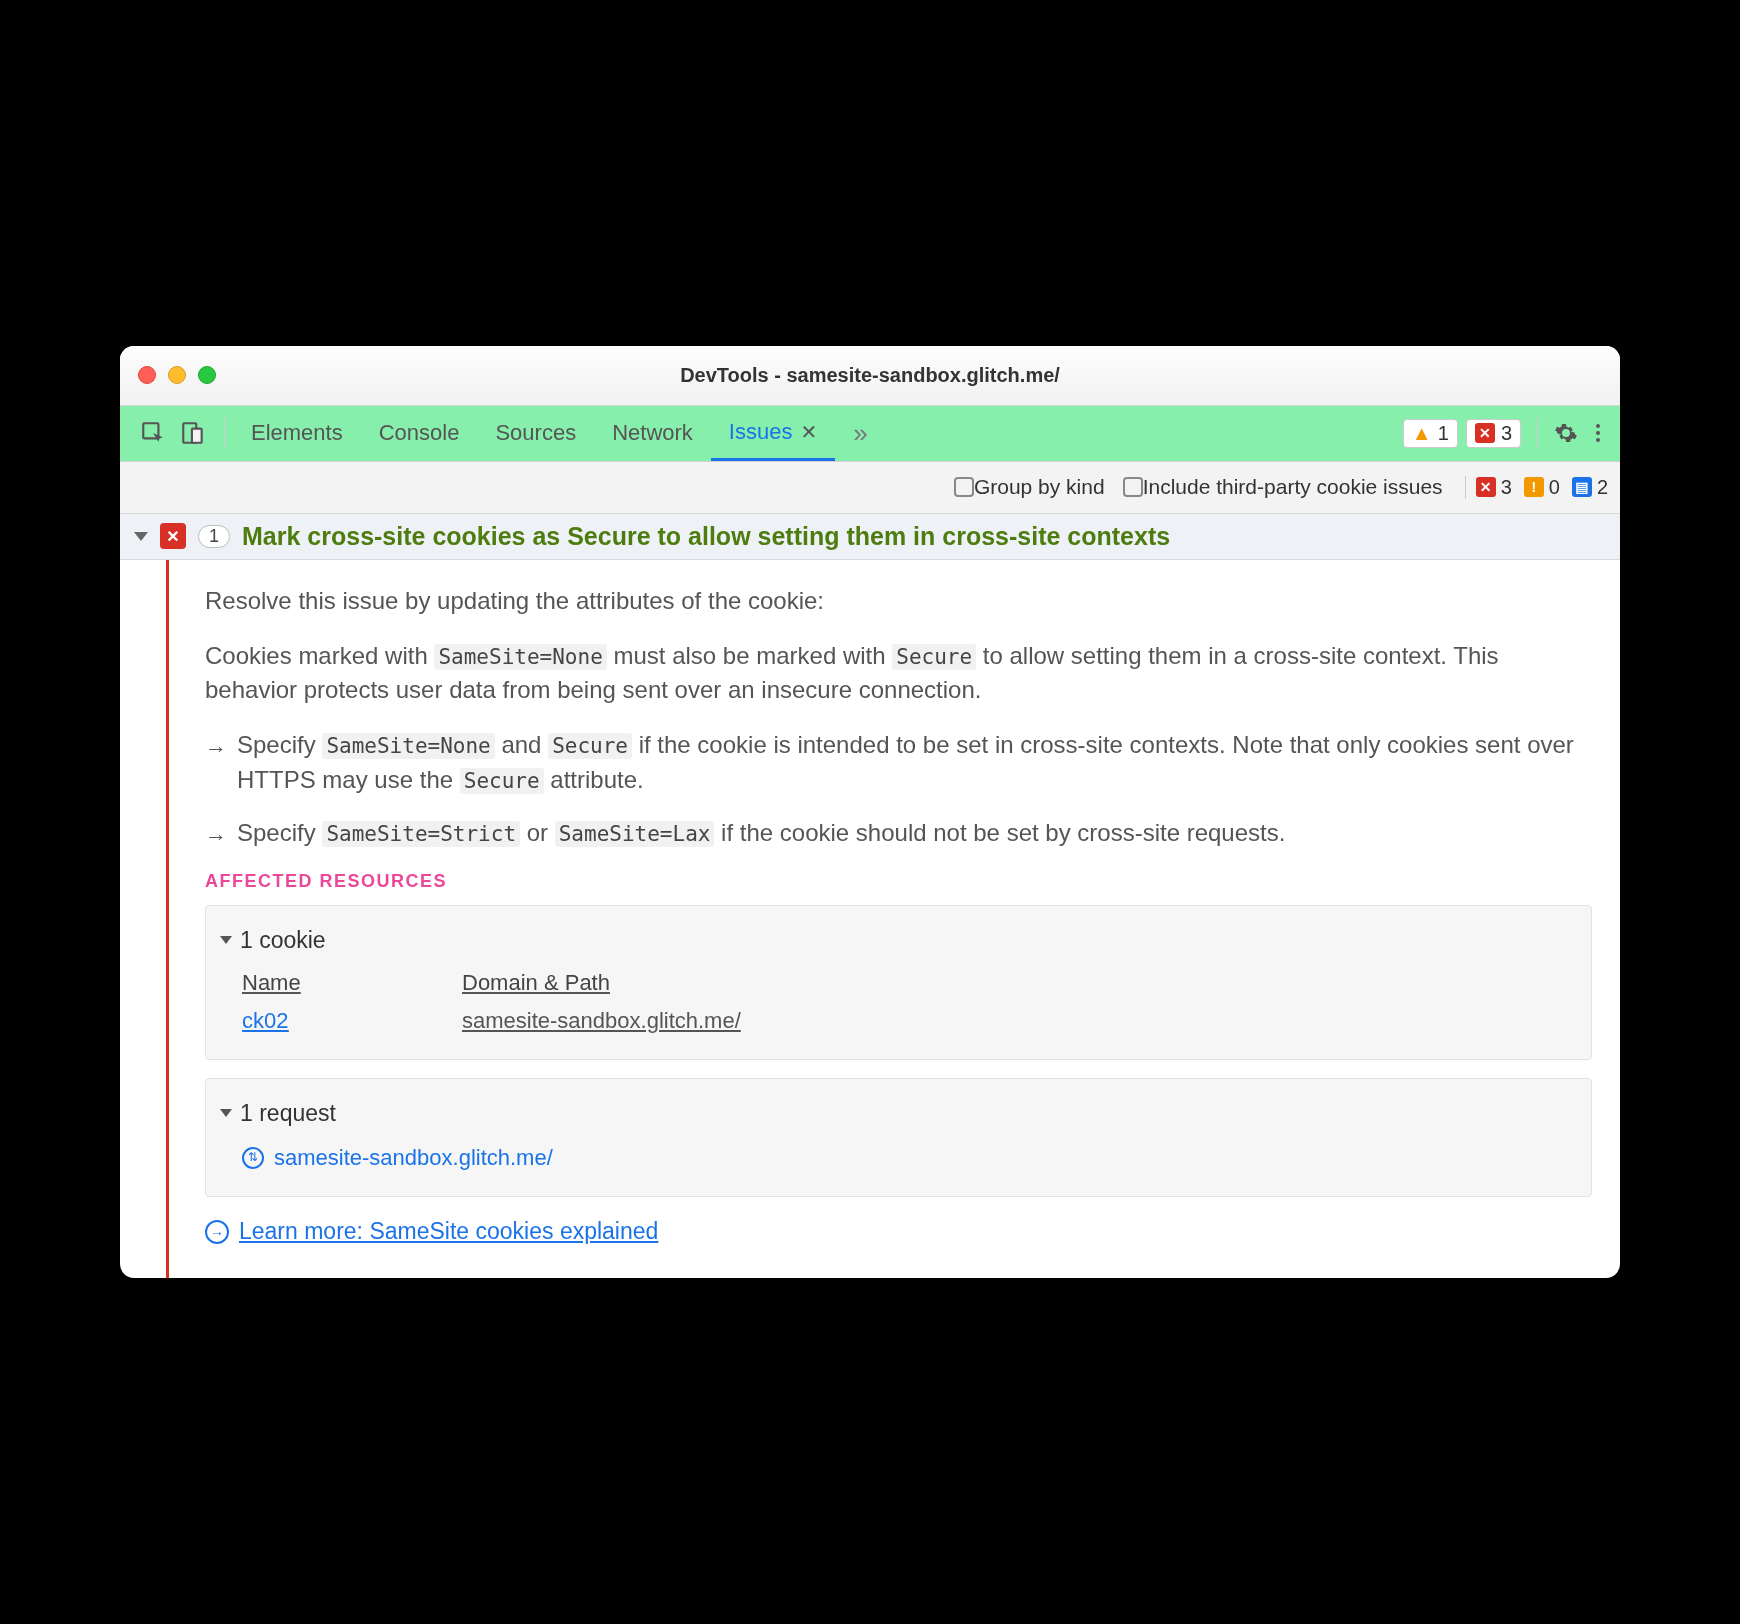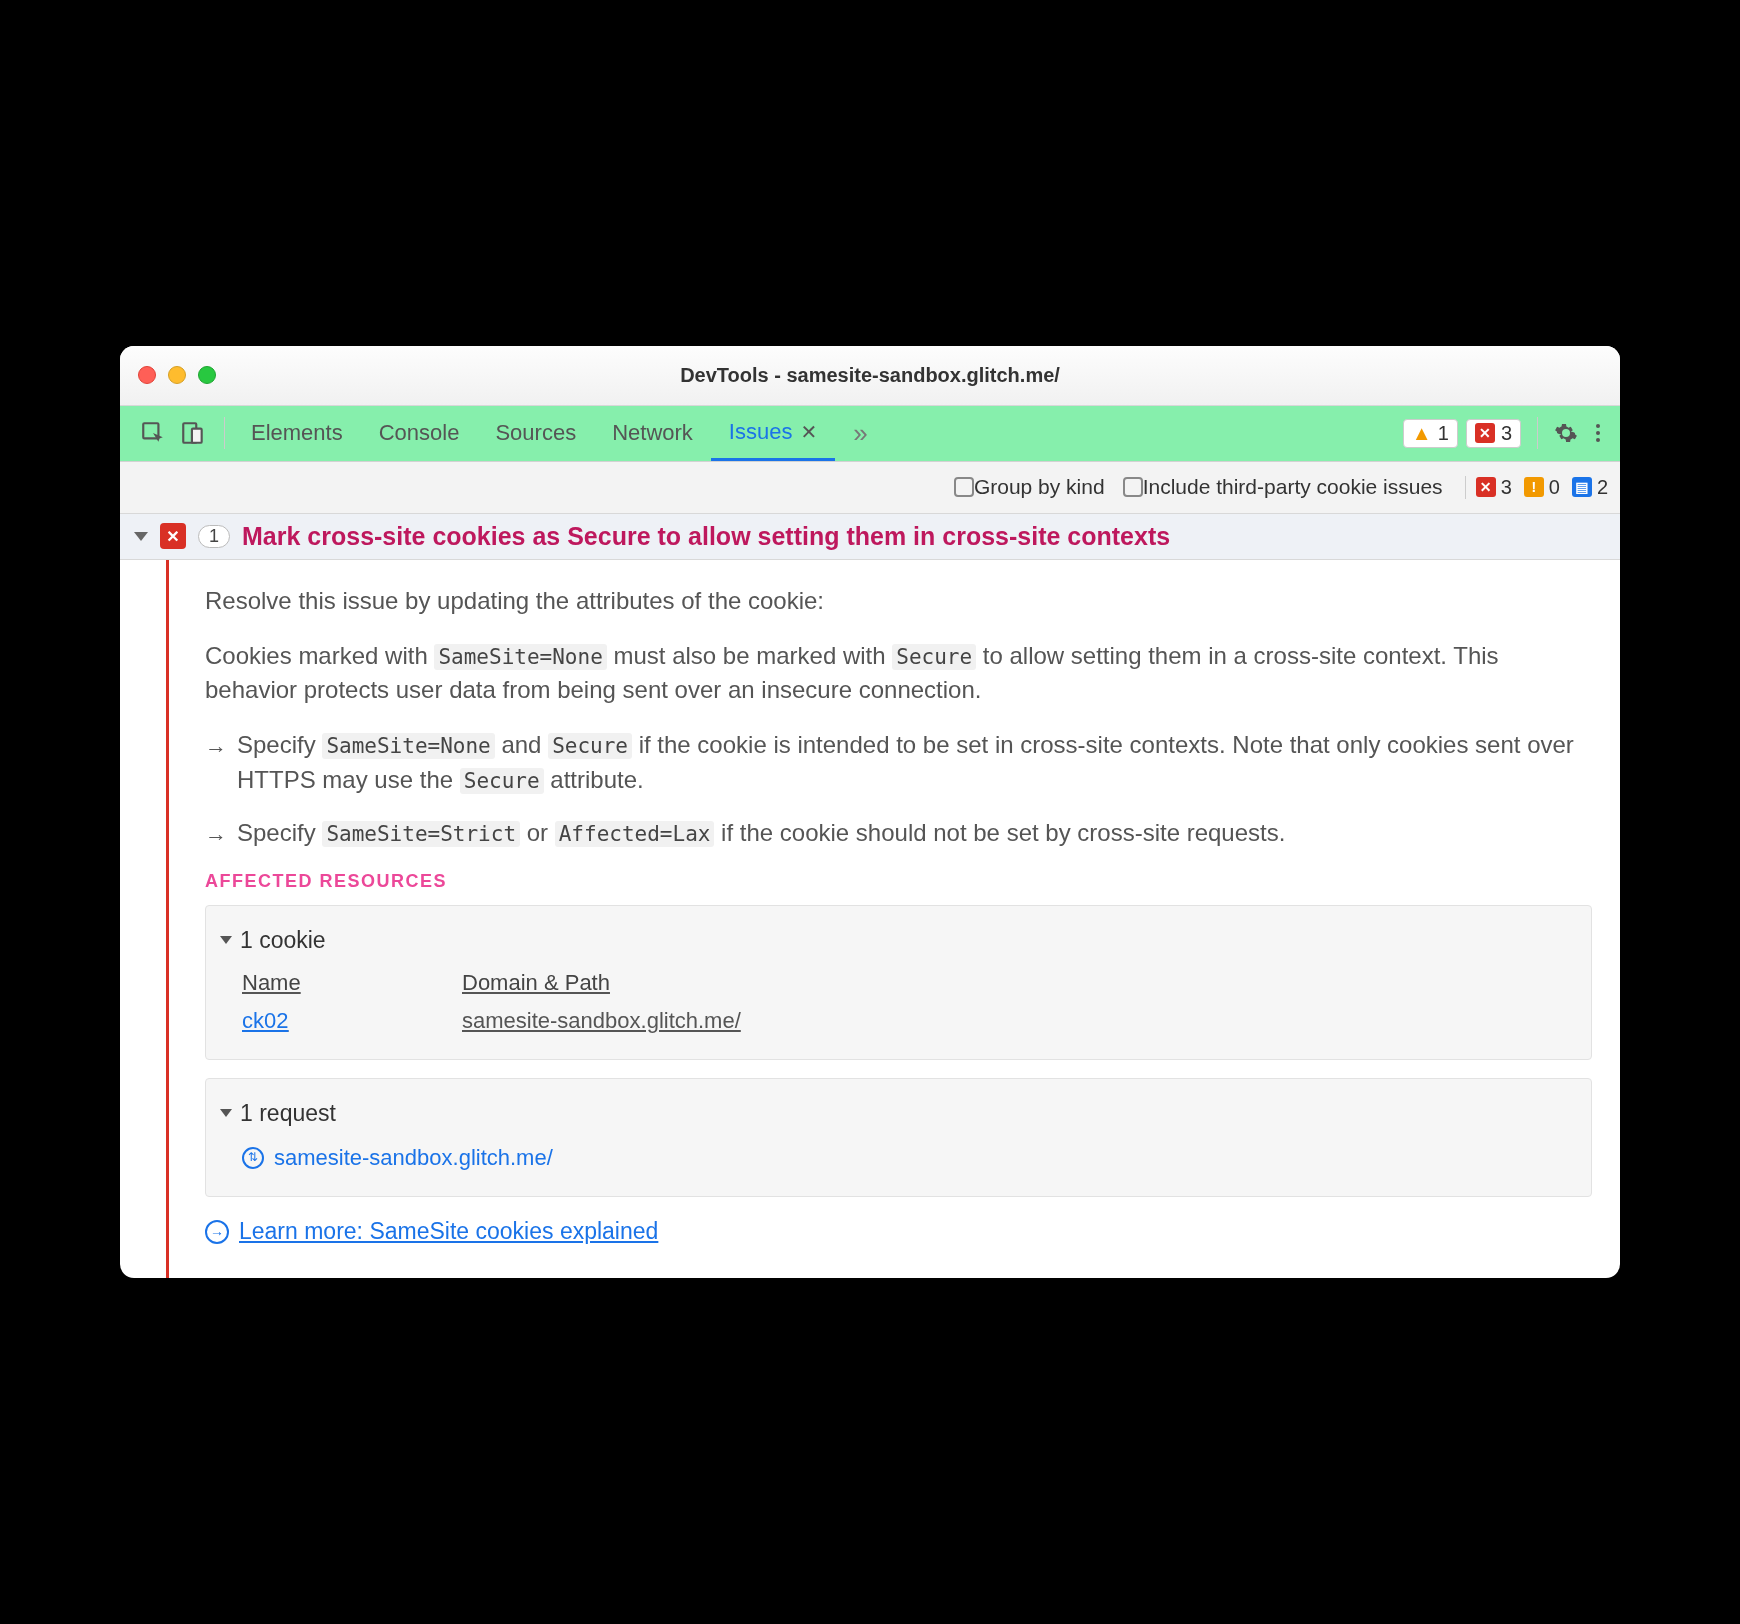--- a/index.html
+++ b/index.html
@@ -83,21 +83,21 @@
   .issue-header {
     background:#eef1f6;
     border-bottom:1px solid #d8d8d8;
     display:flex; align-items:center;
     padding: 8px 14px;
     gap:12px;
   }
   .caret { width:0;height:0;border-left:7px solid transparent;border-right:7px solid transparent;border-top:9px solid #666;}
   .issue-header .err-icon { width:26px; height:26px; background:#d93025; border-radius:4px; display:flex; align-items:center; justify-content:center; color:#fff; font-weight:700; font-size:16px;}
   .count-badge { border:1px solid #bbb; border-radius:12px; padding:0 10px; font-size:18px; color:#444; background:#fff;}
-  .issue-title { font-size:25px; font-weight:700; color:#be185d; }
+  .issue-title { font-size:25px; font-weight:700; color:#4d7c0f; }
 
   .issue-body {
     display:flex;
     border-left: none;
   }
   .vline { width:3px; background:#d93025; margin-left:46px; }
   .content { flex:1; padding: 24px 28px 30px 36px; font-size:24px; color:#555; line-height:1.45; }
   .content p { margin-bottom:20px; }
   code.inline {
     font-family: Menlo, Consolas, monospace;
@@ -230,21 +230,21 @@
       <div class="arrow-item">
         <span class="arr">→</span>
         <div>
           <span>Specify </span><code class="inline">SameSite=None</code><span> and </span><code class="inline">Secure</code><span> if the cookie is intended to be set in cross-site contexts. Note that only cookies sent over HTTPS may use the </span><code class="inline">Secure</code><span> attribute.</span>
         </div>
       </div>
 
       <div class="arrow-item">
         <span class="arr">→</span>
         <div>
-          <span>Specify </span><code class="inline">SameSite=Strict</code><span> or </span><code class="inline">Affected=Lax</code><span> if the cookie should not be set by cross-site requests.</span>
+          <span>Specify </span><code class="inline">SameSite=Strict</code><span> or </span><code class="inline">SameSite=Lax</code><span> if the cookie should not be set by cross-site requests.</span>
         </div>
       </div>
 
       <div class="section-label">Affected Resources</div>
 
       <div class="res-box">
         <div class="res-head">
           <span class="caret-sm"></span>
           <span>1 cookie</span>
         </div>

